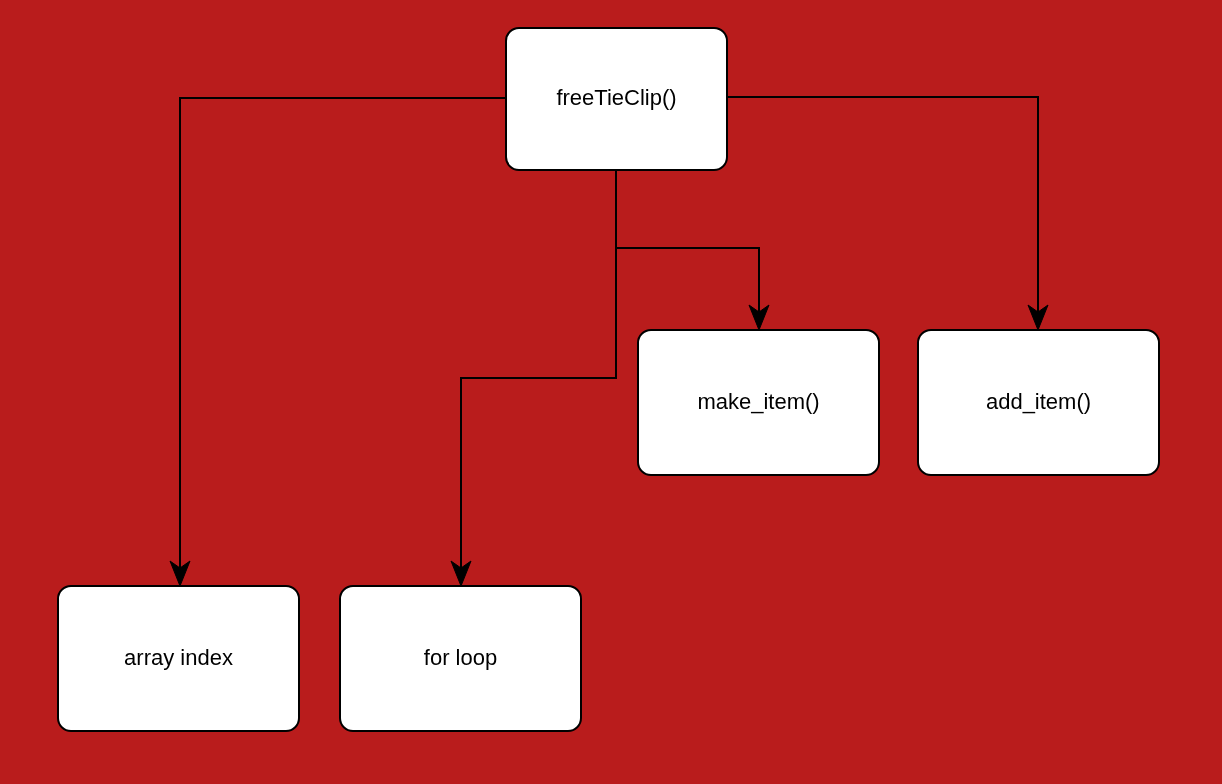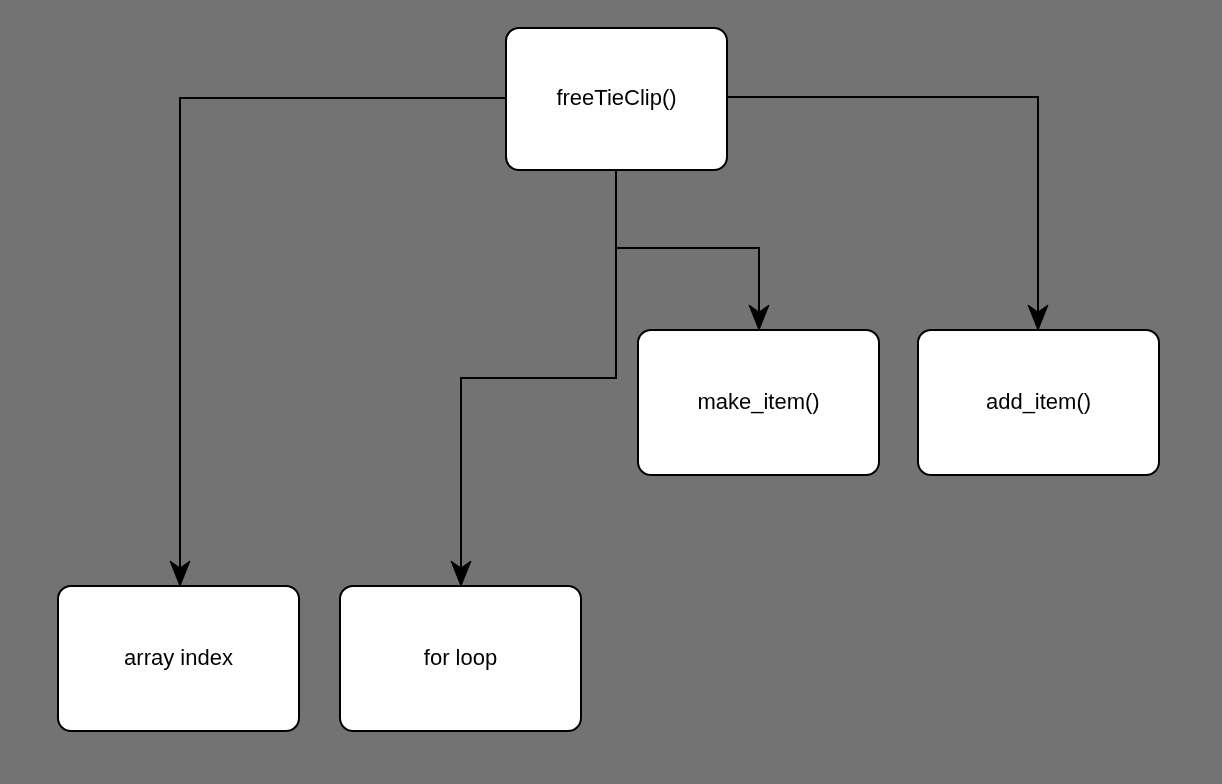--- a/index.html
+++ b/index.html
@@ -11,21 +11,21 @@
   body {
     width: 1222px;
     height: 784px;
     font-family: "Liberation Sans", sans-serif;
     overflow: hidden;
   }
   #diagram-root {
     position: relative;
     width: 1222px;
     height: 784px;
-    background: #737373;
+    background: #b91c1c;
   }
   #diagram-svg {
     position: absolute;
     top: 0;
     left: 0;
     width: 1222px;
     height: 784px;
     display: block;
   }
   .node-shape {

